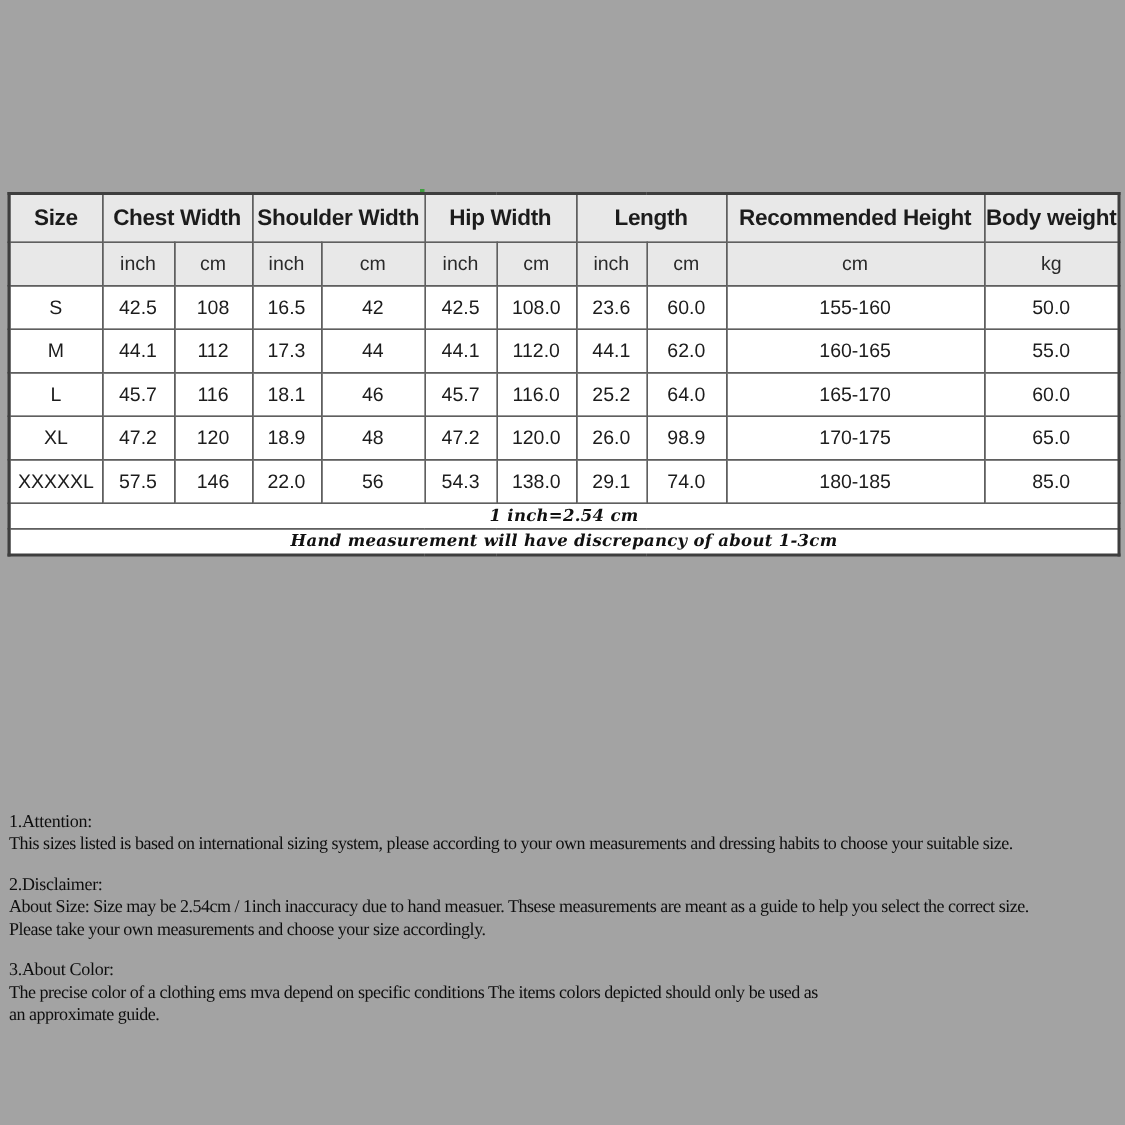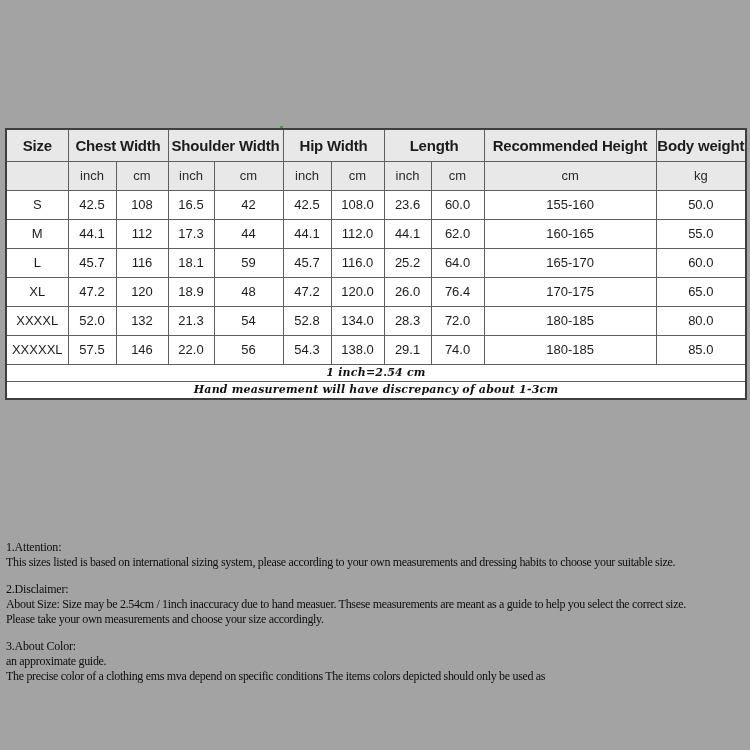--- a/index.html
+++ b/index.html
@@ -164,53 +164,40 @@
           <td>44.1</td>
           <td>62.0</td>
           <td>160-165</td>
           <td>55.0</td>
         </tr>
         <tr>
           <td>L</td>
           <td>45.7</td>
           <td>116</td>
           <td>18.1</td>
-          <td>59</td>
+          <td>46</td>
           <td>45.7</td>
           <td>116.0</td>
           <td>25.2</td>
           <td>64.0</td>
           <td>165-170</td>
           <td>60.0</td>
         </tr>
         <tr>
           <td>XL</td>
           <td>47.2</td>
           <td>120</td>
           <td>18.9</td>
           <td>48</td>
           <td>47.2</td>
           <td>120.0</td>
           <td>26.0</td>
-          <td>76.4</td>
+          <td>98.9</td>
           <td>170-175</td>
           <td>65.0</td>
-        </tr>
-        <tr>
-          <td>XXXXL</td>
-          <td>52.0</td>
-          <td>132</td>
-          <td>21.3</td>
-          <td>54</td>
-          <td>52.8</td>
-          <td>134.0</td>
-          <td>28.3</td>
-          <td>72.0</td>
-          <td>180-185</td>
-          <td>80.0</td>
         </tr>
         <tr>
           <td>XXXXXL</td>
           <td>57.5</td>
           <td>146</td>
           <td>22.0</td>
           <td>56</td>
           <td>54.3</td>
           <td>138.0</td>
           <td>29.1</td>
@@ -234,18 +221,18 @@
         <div class="footnote-heading">1.Attention:</div>
         <div class="footnote-line">This sizes listed is based on international sizing system, please according to your own measurements and dressing habits to choose your suitable size.</div>
       </div>
       <div class="footnote-section">
         <div class="footnote-heading">2.Disclaimer:</div>
         <div class="footnote-line">About Size: Size may be 2.54cm / 1inch inaccuracy due to hand measuer. Thsese measurements are meant as a guide to help you select the correct size.</div>
         <div class="footnote-line">Please take your own measurements and choose your size accordingly.</div>
       </div>
       <div class="footnote-section">
         <div class="footnote-heading">3.About Color:</div>
+        <div class="footnote-line">The precise color of a clothing ems mva depend on specific conditions The items colors depicted should only be used as</div>
         <div class="footnote-line">an approximate guide.</div>
-        <div class="footnote-line">The precise color of a clothing ems mva depend on specific conditions The items colors depicted should only be used as</div>
       </div>
     </div>
 
 </div>
 
 </body></html>

